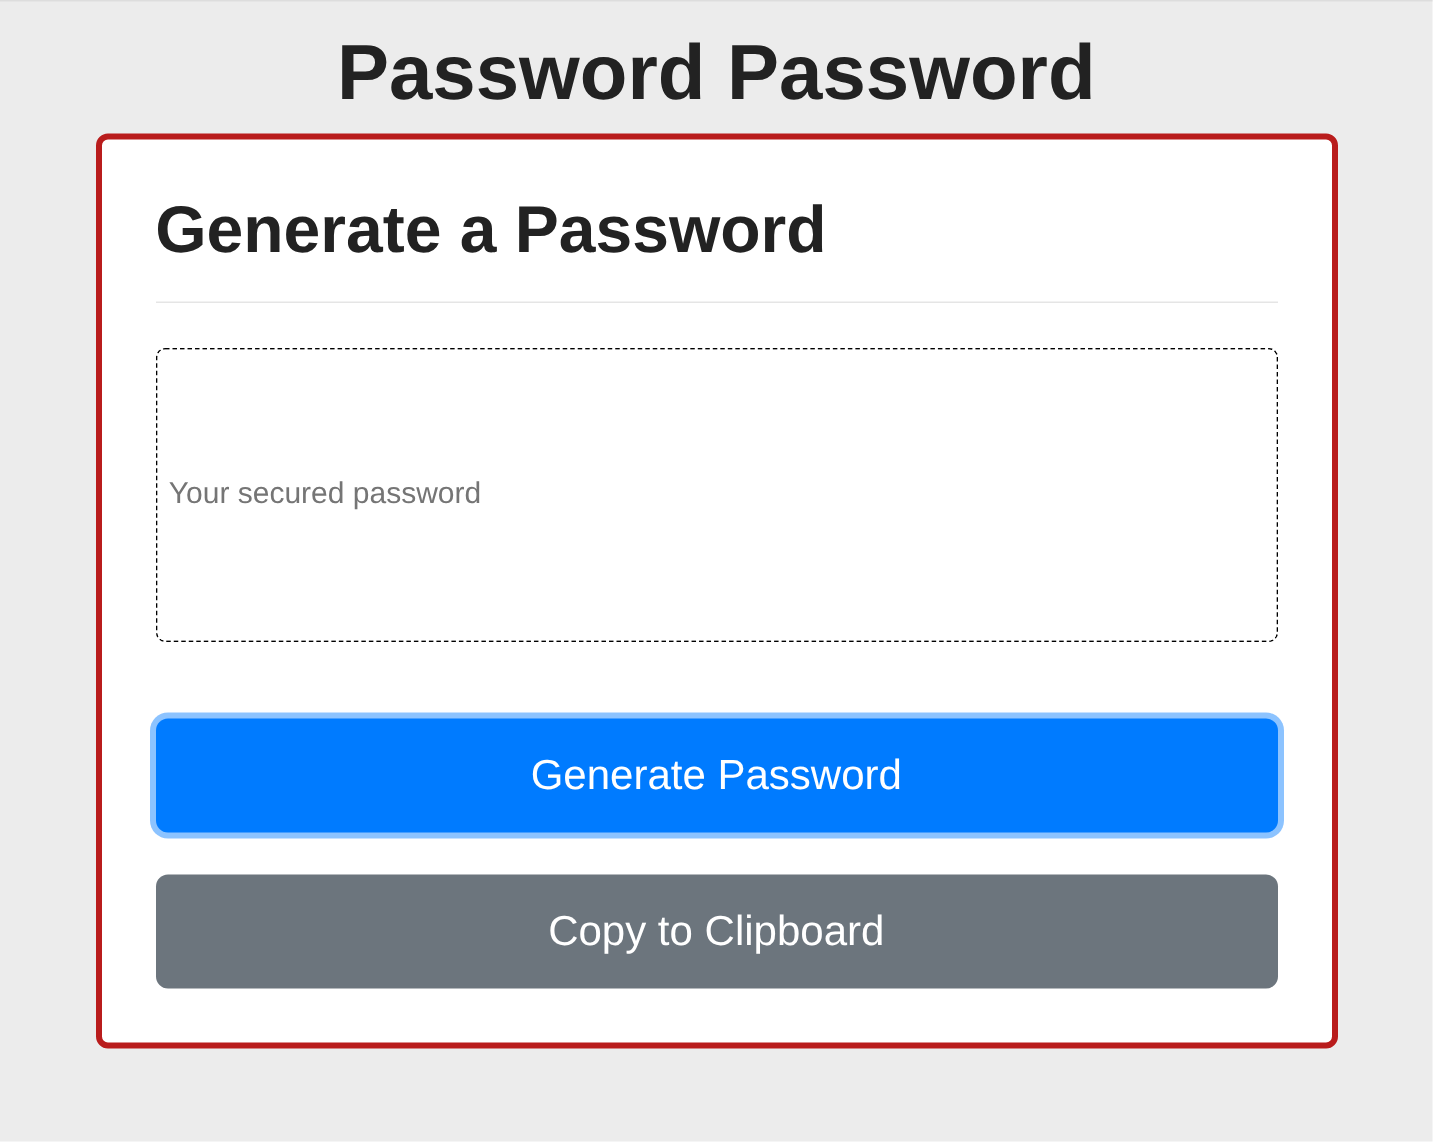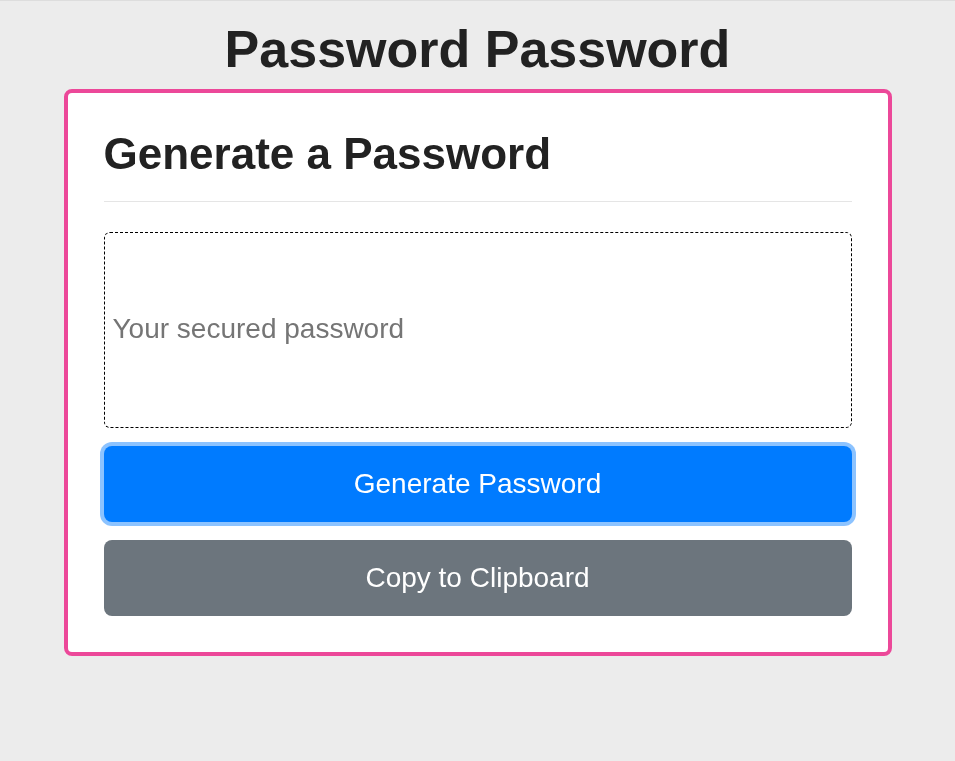--- a/index.html
+++ b/index.html
@@ -17,21 +17,21 @@
     h1.page-title {
       text-align: center;
       font-size: 52px;
       font-weight: 700;
       color: #222;
       padding-top: 18px;
       padding-bottom: 10px;
     }
     .card {
       background: #ffffff;
-      border: 4px solid #ec4899;
+      border: 4px solid #b91c1c;
       border-radius: 8px;
       width: 828px;
       margin: 0 auto;
       padding: 36px;
     }
     .card-title {
       font-size: 44px;
       font-weight: 700;
       color: #222;
       margin-bottom: 22px;
@@ -40,21 +40,21 @@
       border: none;
       border-top: 1px solid #e5e5e5;
       margin-bottom: 30px;
     }
     textarea.password-output {
       width: 100%;
       height: 196px;
       border: 1px dashed #000;
       border-radius: 6px;
       font-family: inherit;
-      font-size: 28px;
+      font-size: 20px;
       color: #757575;
       padding: 8px;
       resize: none;
       display: flex;
       align-items: center;
       line-height: 176px;
       overflow: hidden;
     }
     textarea.password-output::placeholder {
       color: #757575;
@@ -62,27 +62,27 @@
     }
     .btn {
       display: block;
       width: 100%;
       border: none;
       border-radius: 8px;
       color: #fff;
       font-size: 28px;
       font-family: inherit;
       padding: 22px 0;
-      margin-top: 18px;
+      margin-top: 28px;
       cursor: pointer;
     }
     .btn-primary {
       background: #007bff;
       box-shadow: 0 0 0 4px rgba(0,123,255,0.45);
-      margin-top: 18px;
+      margin-top: 51px;
     }
     .btn-secondary {
       background: #6c757d;
     }
   </style>
 </head>
 <body>
 
 <h1 class="page-title">Password Password</h1>
 

